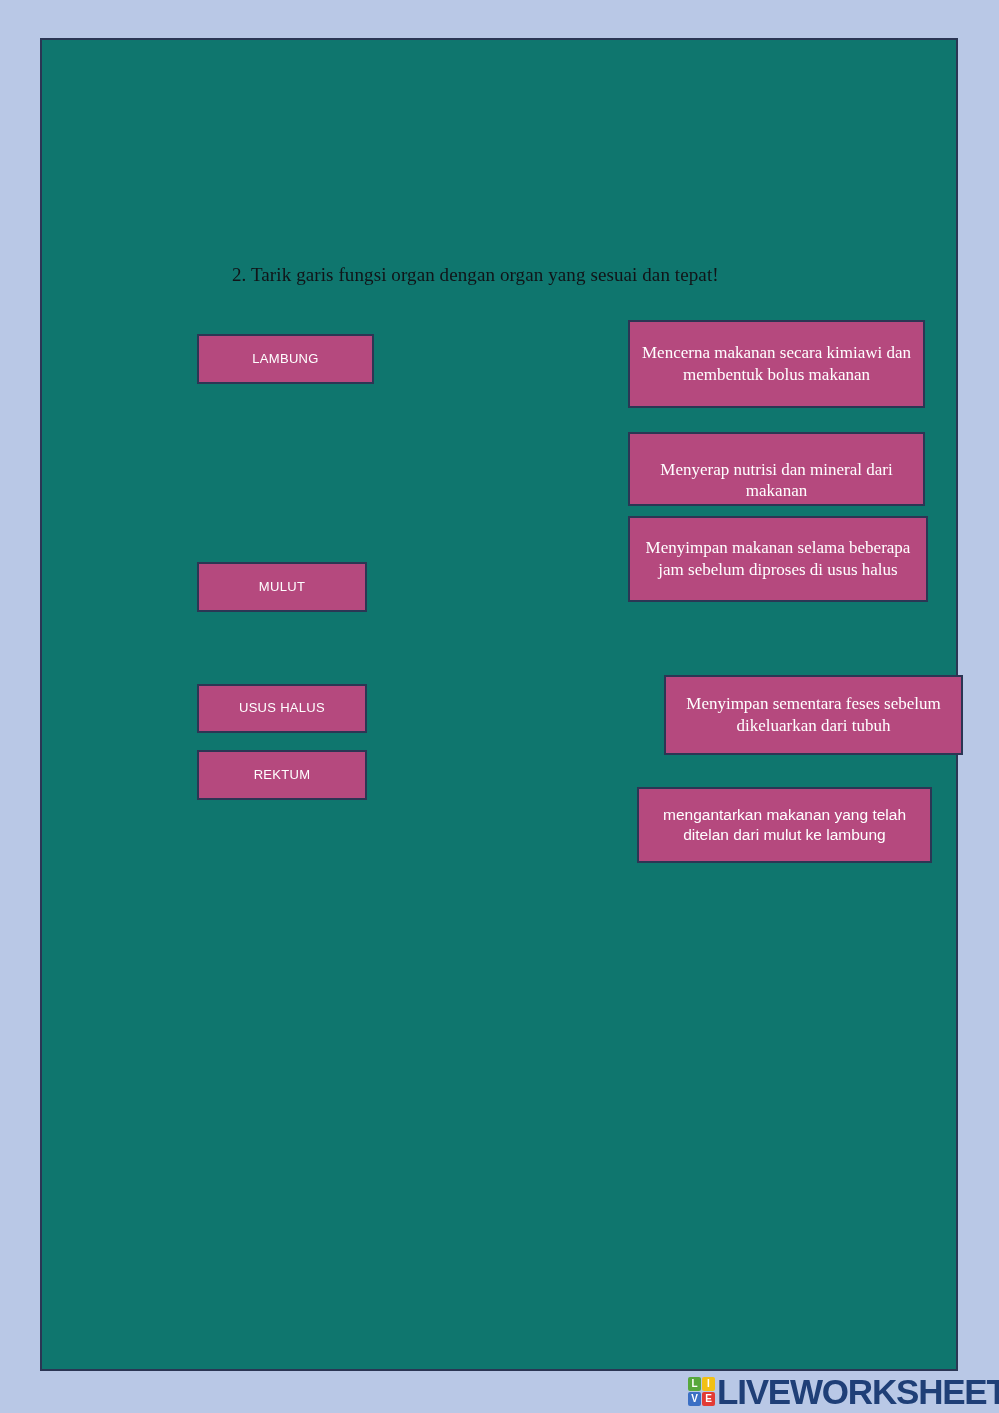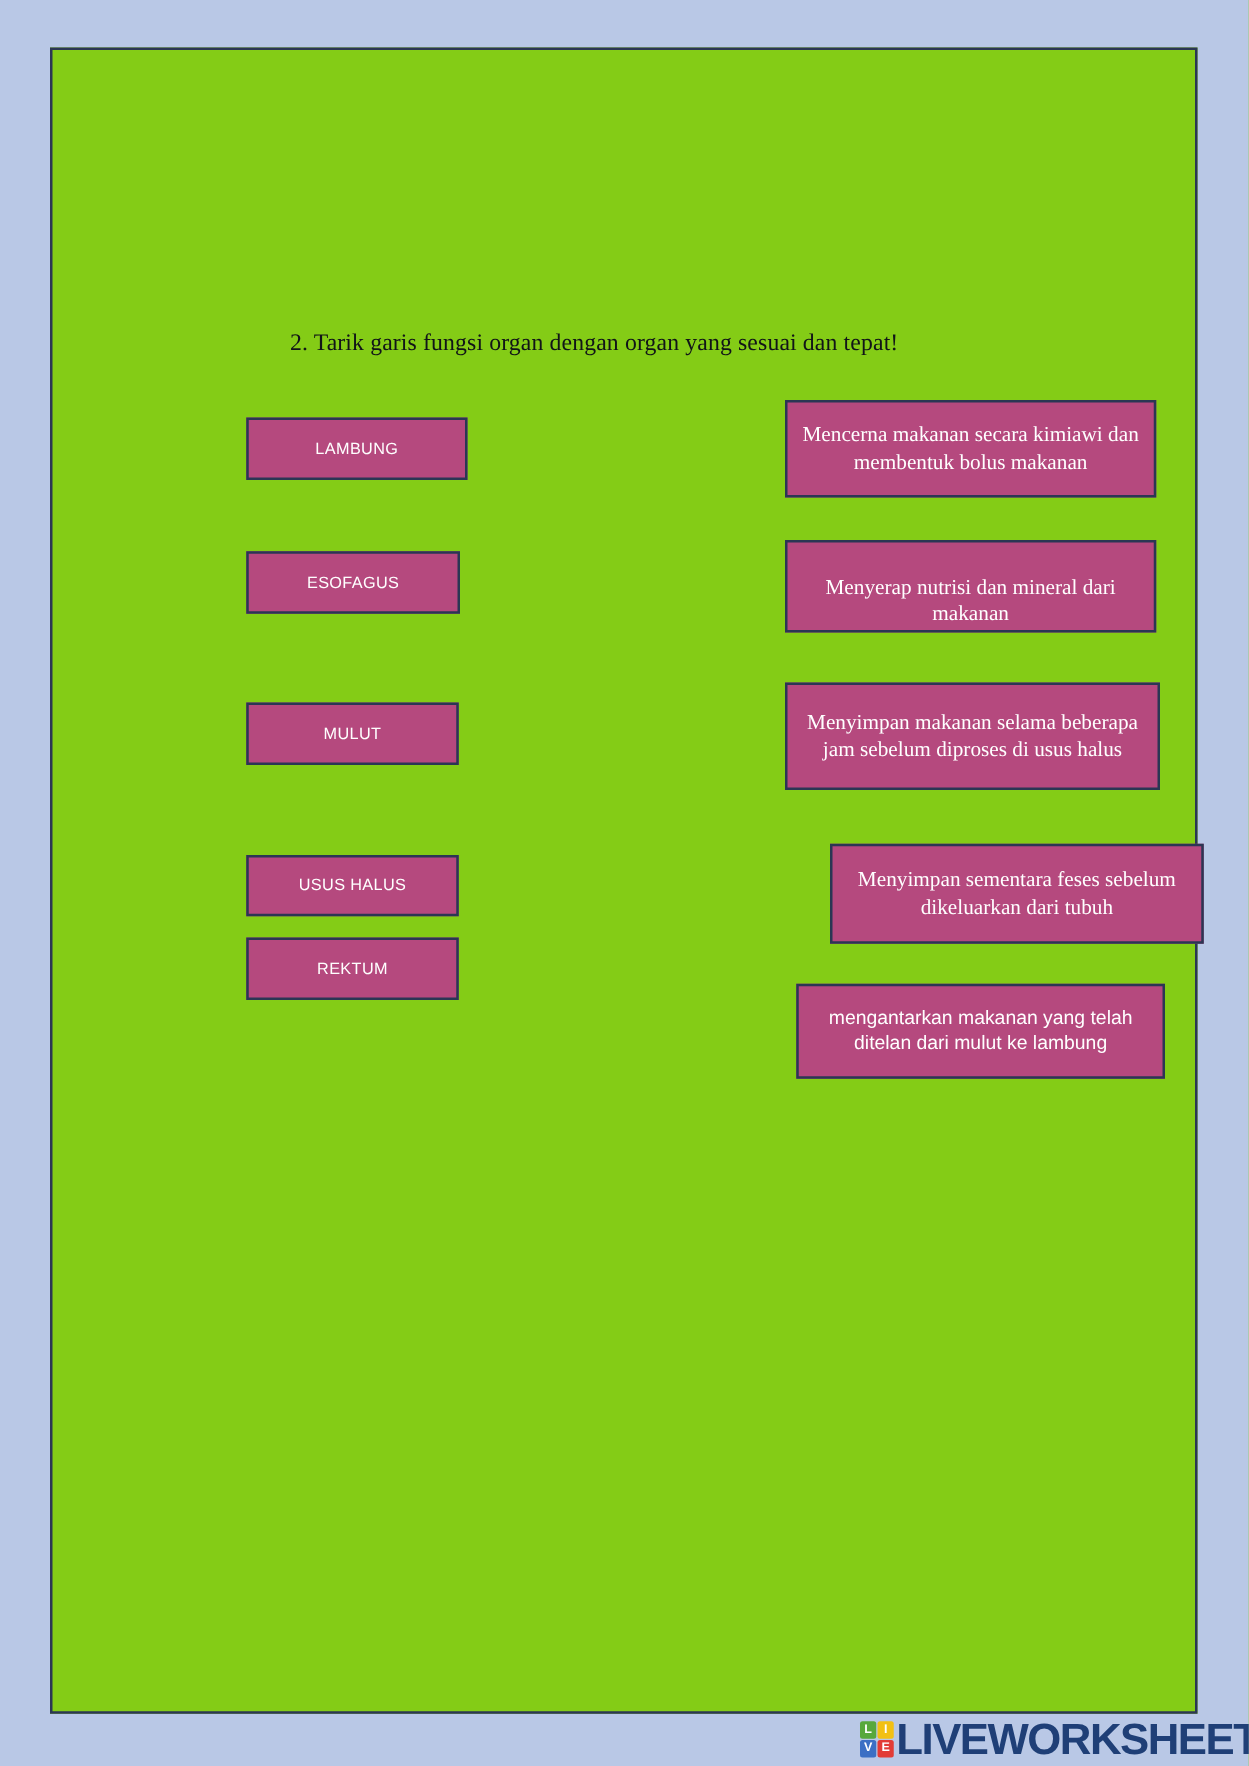--- a/index.html
+++ b/index.html
@@ -17,21 +17,21 @@
 
   
   #page-frame {
     position: absolute;
     left: 40px;
     top: 38px;
     width: 918px;
     height: 1333px;
     border: 2px solid #2b3654;
     box-sizing: border-box;
-    background: #84cc16;
+    background: #0f766e;
   }
 
   
   #worksheet-heading {
     position: absolute;
     left: 190px;
     top: 224px;
     font-family: "Liberation Serif", serif;
     font-size: 19px;
     color: #111418;
@@ -65,23 +65,23 @@
   }
 
   
   #box-lambung    { left: 155px; top: 294px; width: 177px; height: 50px; }
   #box-esofagus   { left: 155px; top: 401px; width: 171px; height: 50px; }
   #box-mulut      { left: 155px; top: 522px; width: 170px; height: 50px; }
   #box-usus-halus { left: 155px; top: 644px; width: 170px; height: 49px; }
   #box-rektum     { left: 155px; top: 710px; width: 170px; height: 50px; }
 
   
-  #func-kimiawi   { left: 586px; top: 280px; width: 297px; height: 78px; }
+  #func-kimiawi   { left: 586px; top: 280px; width: 297px; height: 88px; }
   #func-nutrisi   { left: 586px; top: 392px; width: 297px; height: 74px; align-items: flex-end; }
-  #func-simpan    { left: 586px; top: 506px; width: 300px; height: 86px; }
+  #func-simpan    { left: 586px; top: 476px; width: 300px; height: 86px; }
   #func-feses     { left: 622px; top: 635px; width: 299px; height: 80px; font-family: Liberation Serif, serif; }
   #func-antar     { left: 595px; top: 747px; width: 295px; height: 76px;
                     font-family: "Liberation Sans", sans-serif; font-size: 15.5px; }
 
   
   #lw-logo {
     position: absolute;
     left: 688px;
     top: 1372px;
     height: 38px;
@@ -123,23 +123,20 @@
 <body>
 
 <div id="page-frame">
 
   <div id="worksheet-heading">2. Tarik garis fungsi organ dengan organ yang sesuai dan tepat!</div>
 
   <div class="match-box sans" id="box-lambung">
     <span>LAMBUNG</span>
   </div>
 
-  <div class="match-box sans" id="box-esofagus">
-    <span>ESOFAGUS</span>
-  </div>
 
   <div class="match-box sans" id="box-mulut">
     <span>MULUT</span>
   </div>
 
   <div class="match-box sans" id="box-usus-halus">
     <span>USUS HALUS</span>
   </div>
 
   <div class="match-box sans" id="box-rektum">

